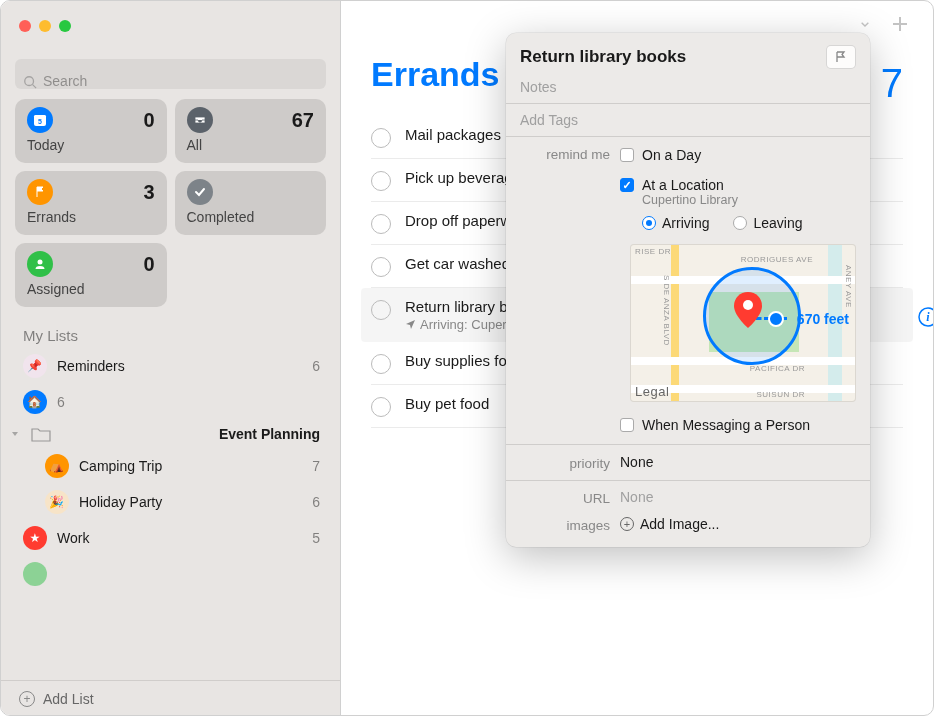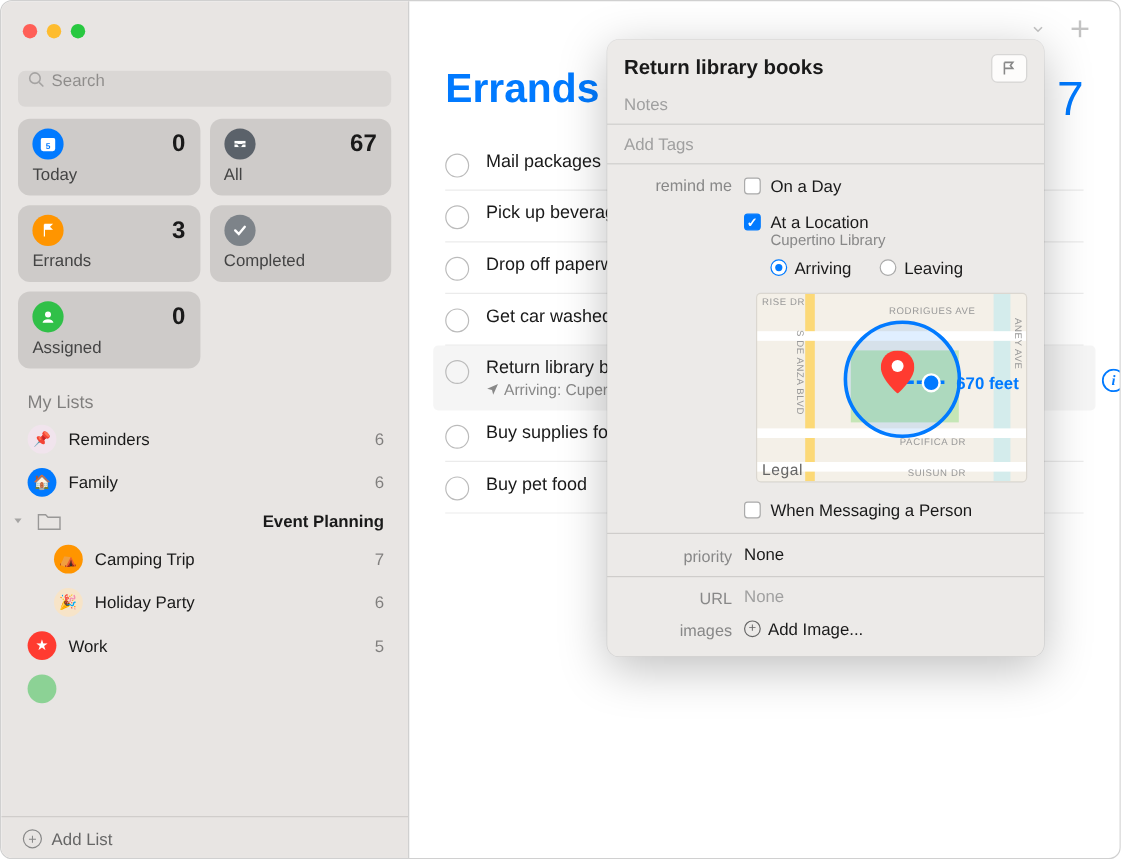--- a/index.html
+++ b/index.html
@@ -9,21 +9,21 @@
     
     .titlebar { position: absolute; top: 0; left: 0; height: 50px; display: flex; align-items: center; padding: 0 18px; z-index: 10; }
     .traffic-lights { display: flex; gap: 8px; }
     .traffic-light { width: 12px; height: 12px; border-radius: 50%; }
     .tl-red { background: #ff5f57; }
     .tl-yellow { background: #febc2e; }
     .tl-green { background: #28c840; }
     
     .sidebar { width: 340px; background: #e8e5e3; height: 716px; padding-top: 50px; display: flex; flex-direction: column; border-right: 1px solid #d0d0d0; }
     
-    .search-box { margin: 8px 14px 10px; background: rgba(0,0,0,0.06); border-radius: 6px; height: 30px; display: flex; align-items: flex-start; padding: 0 8px; gap: 6px; }
+    .search-box { margin: 8px 14px 10px; background: rgba(0,0,0,0.06); border-radius: 6px; height: 30px; display: flex; align-items: flex-end; padding: 0 8px; gap: 6px; }
     .search-icon { width: 14px; height: 14px; opacity: 0.45; }
     .search-input { background: none; border: none; outline: none; font-size: 14px; flex: 1; color: #333; }
     .search-input::placeholder { color: rgba(0,0,0,0.35); }
     
     .smart-grid { display: grid; grid-template-columns: 1fr 1fr; gap: 8px; padding: 0 14px 10px; }
     .smart-card { background: #cecbc9; border-radius: 10px; padding: 8px 12px 10px; cursor: pointer; }
     .sc-top { display: flex; justify-content: space-between; align-items: center; margin-bottom: 4px; }
     .sc-icon { width: 26px; height: 26px; border-radius: 50%; display: flex; align-items: center; justify-content: center; }
     .sc-count { font-size: 20px; font-weight: 700; color: #1a1a1a; }
     .sc-label { font-size: 14px; color: #444; font-weight: 500; }
@@ -177,21 +177,20 @@
     <div class="lists-section">
       <div class="lists-header">My Lists</div>
 
       <div class="list-item">
         <div class="list-icon" style="background:#f1e4ed">📌</div>
         <div class="list-name">Reminders</div>
         <div class="list-count">6</div>
       </div>
       <div class="list-item">
         <div class="list-icon" style="background:#017aff;color:#fff">🏠</div>
-        <div class="list-name">Family</div>
         <div class="list-count">6</div>
       </div>
 
       <div class="folder-row">
         <svg class="chevron" viewBox="0 0 12 12">
             <path d="M3 4 l3 4 l3 -4" fill="#666"></path>
           </svg>
         <svg class="folder-icon" viewBox="0 0 20 16">
             <path d="M1 3 h6 l2 2 h10 v10 h-18 z" fill="none" stroke="#666" stroke-width="1.2"></path>
           </svg>

